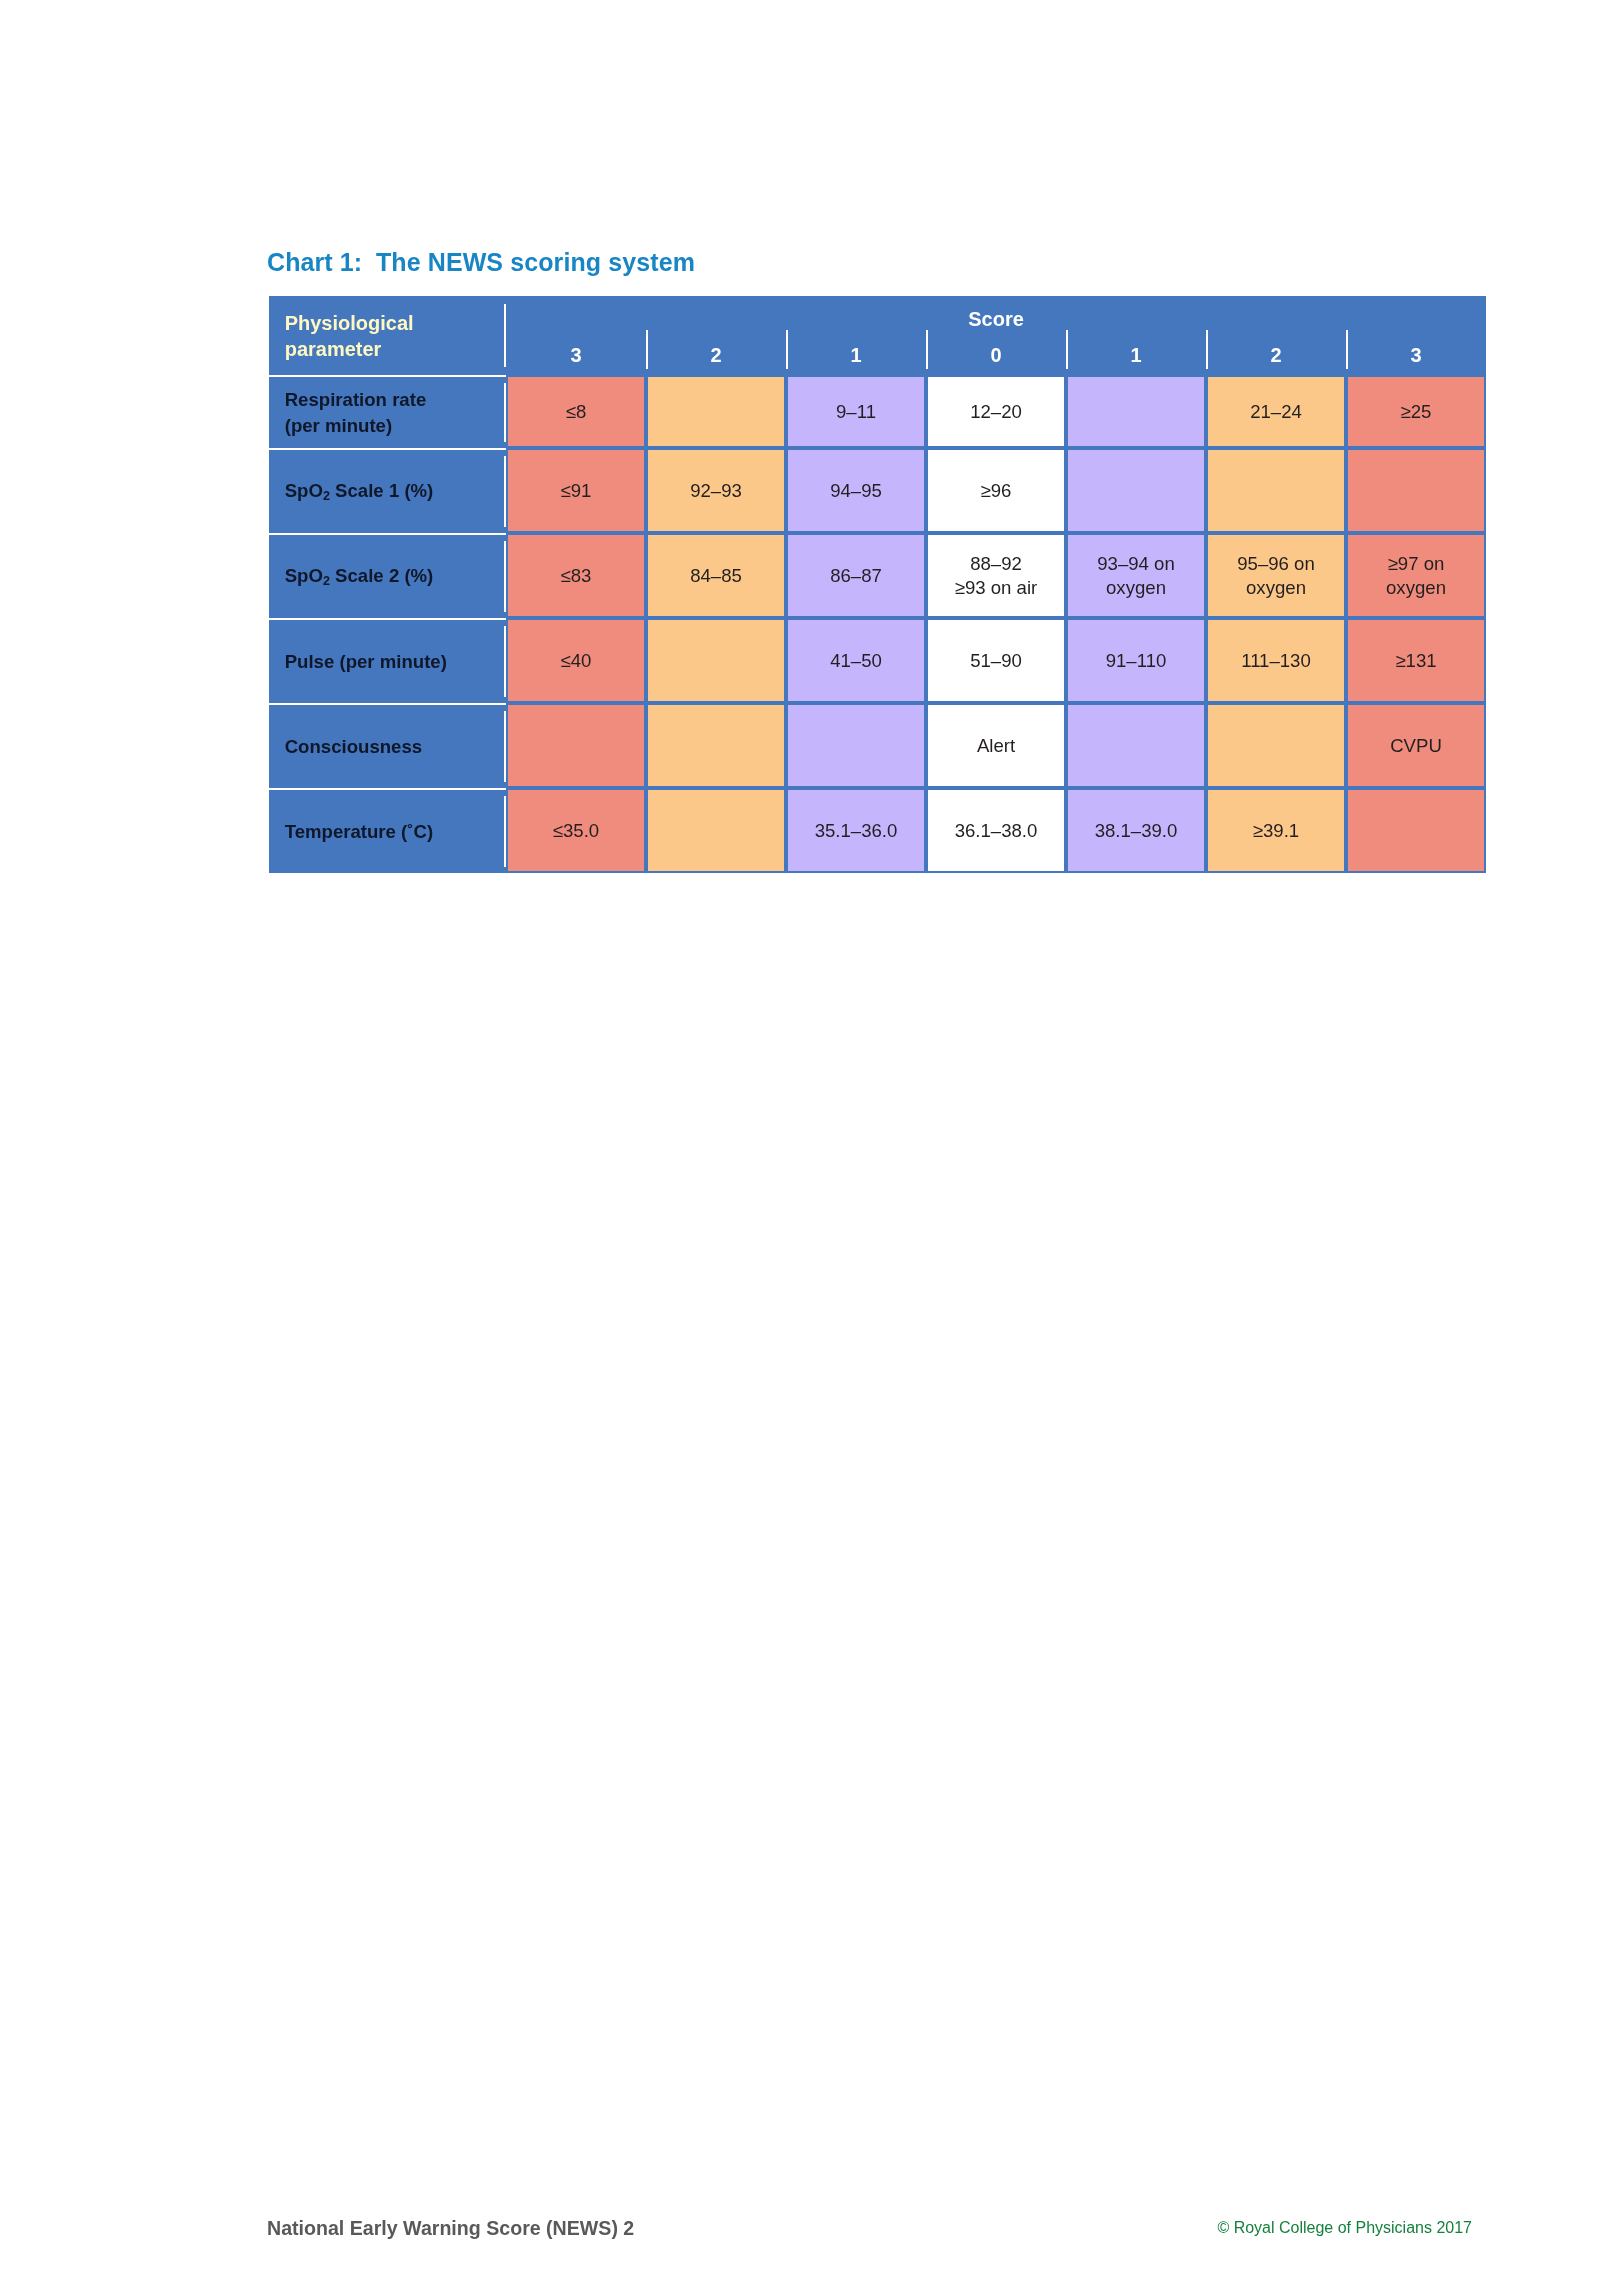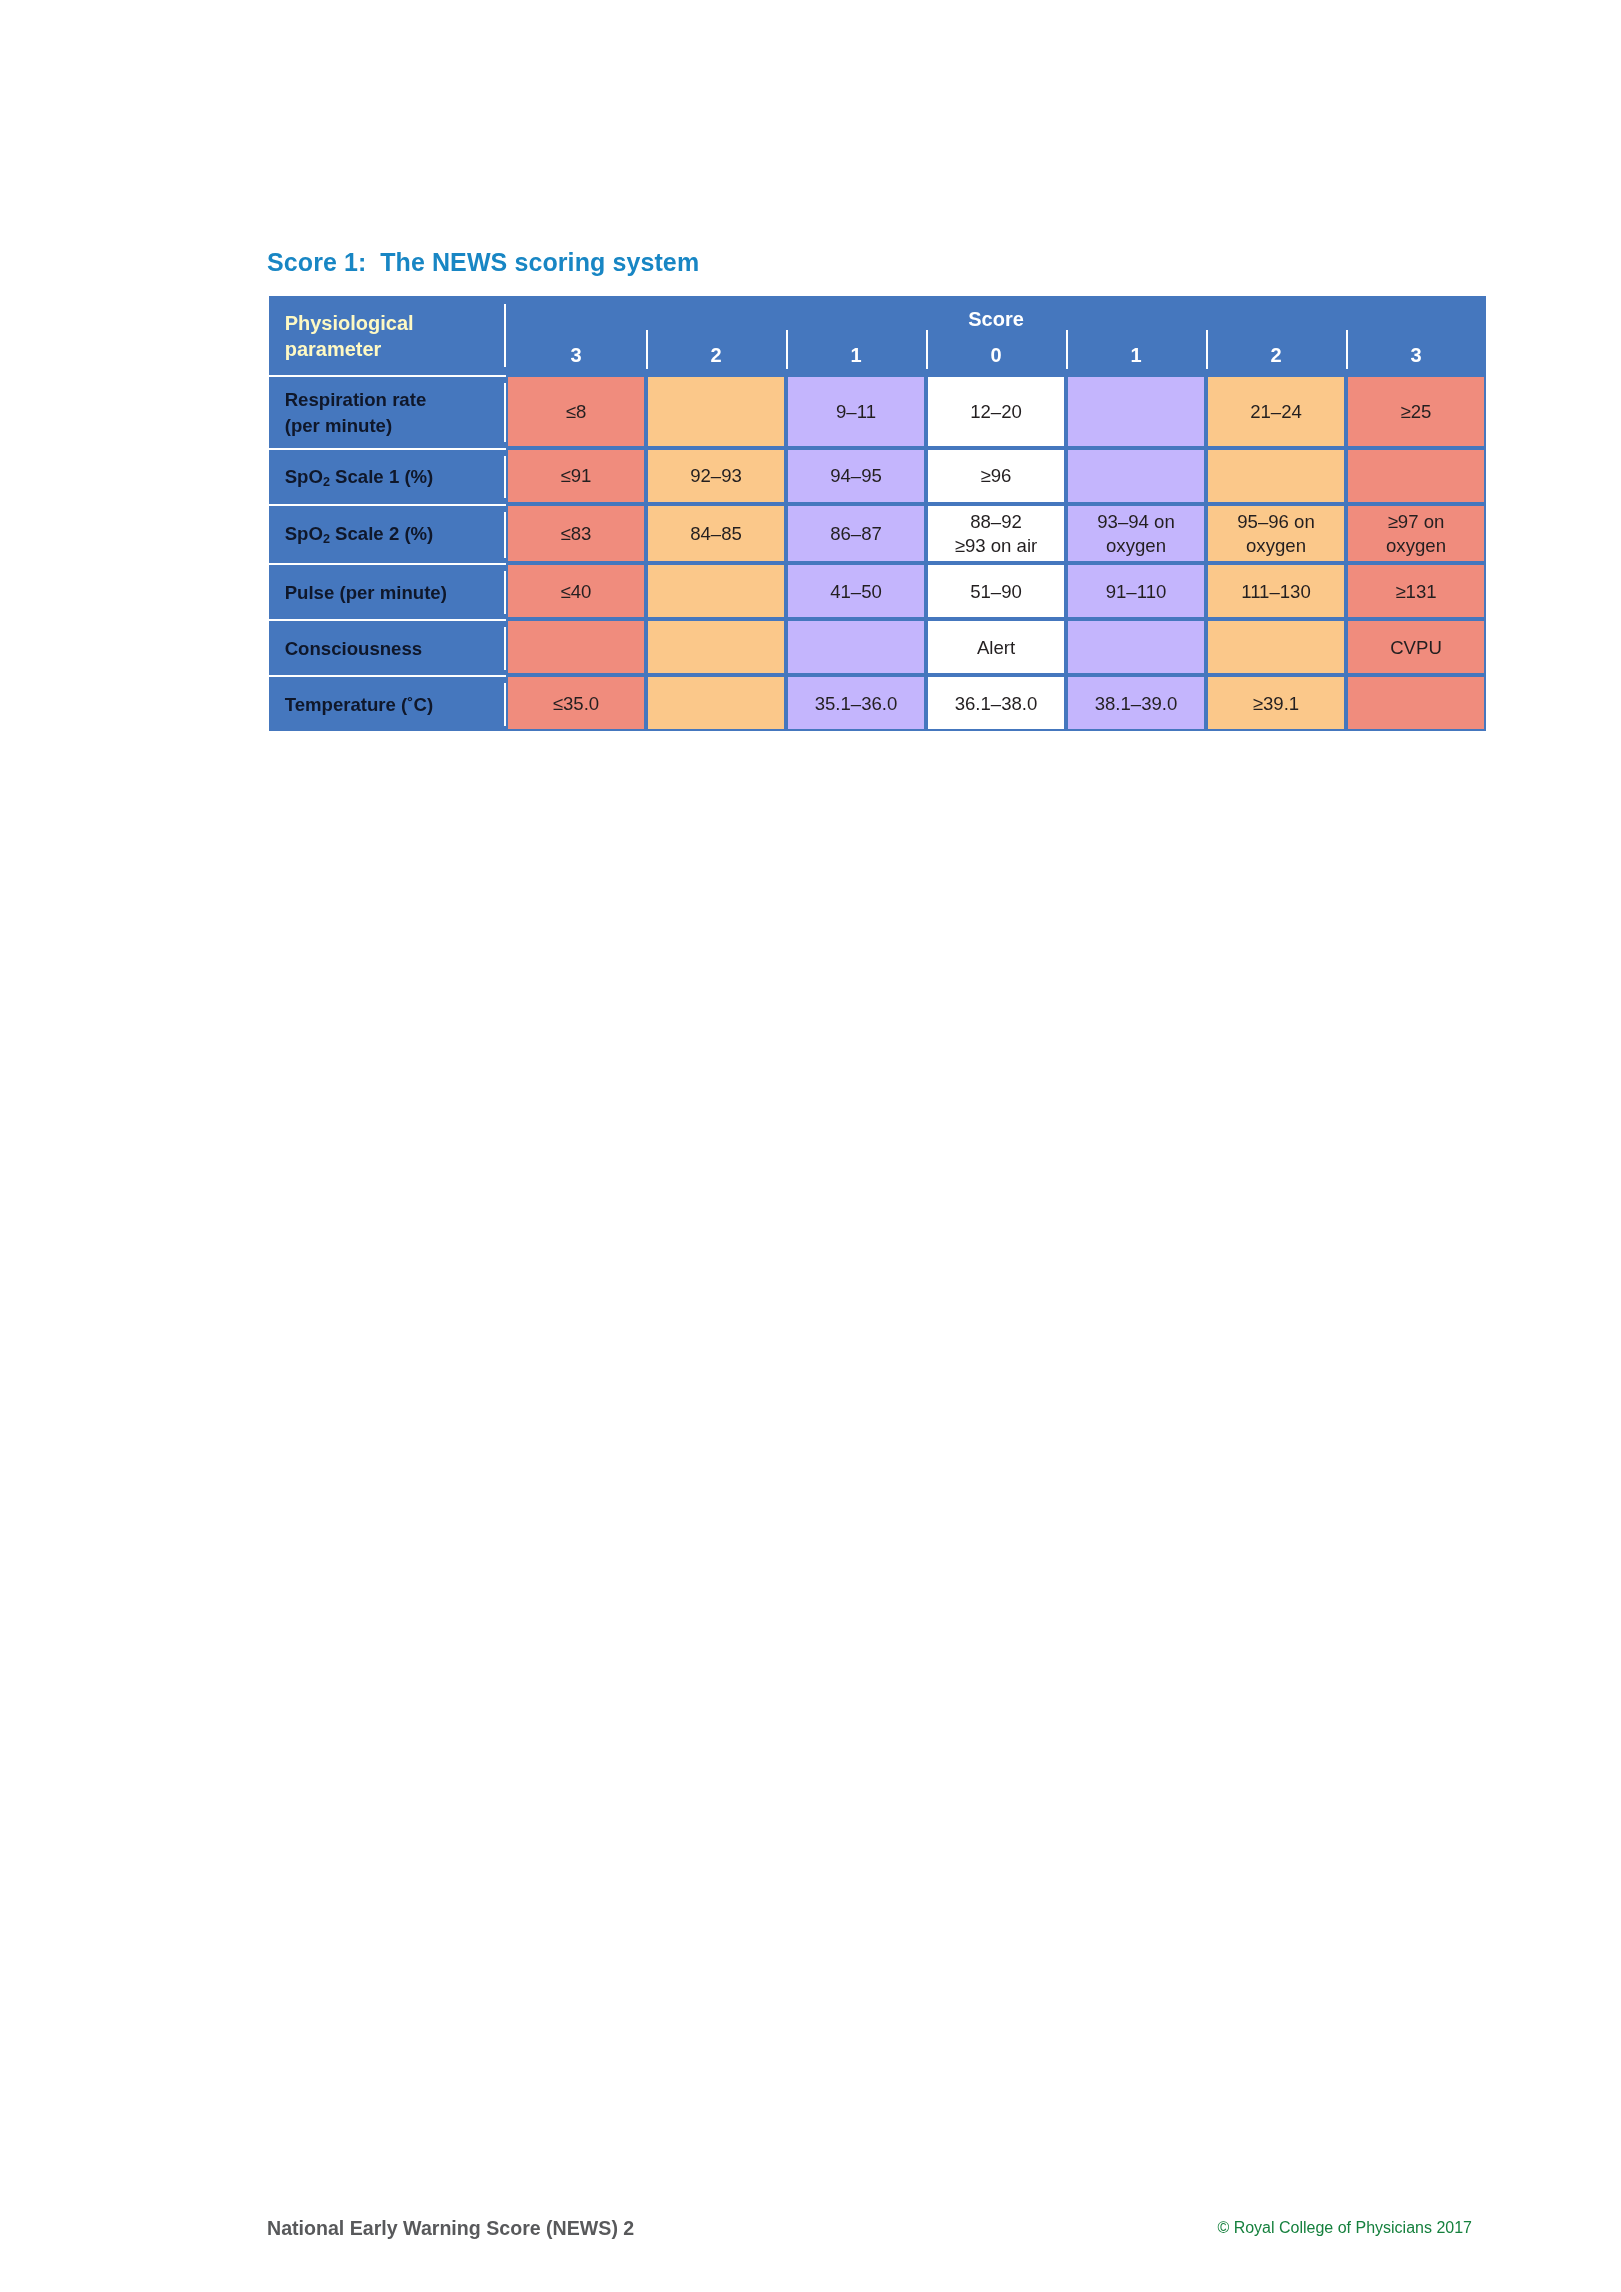--- a/index.html
+++ b/index.html
@@ -128,21 +128,21 @@
     padding: 3.9px 2px;
   }
   .dcell .l2 { display: block; }
 
   .bg-red    { background: #F08C7D; }
   .bg-orange { background: #FBC88A; }
   .bg-yellow { background: #c4b5fd; }
   .bg-white  { background: #ffffff; }
 
   .rh-1 { height: 73px; }
-  .rh-2 { height: 56px; }
+  .rh-2 { height: 85px; }
 
   sub { font-size: 0.68em; vertical-align: -0.22em; }
 
   
   .footer-left {
     position: absolute;
     left: 267px; top: 2217px;
     font-size: 19.6px;
     font-weight: bold;
     color: #58595B;
@@ -155,21 +155,21 @@
     color: #15803d;
     white-space: nowrap;
   }
 </style>
 </head>
 <body>
 
 <div class="page">
 
   <div class="chart-title">
-    <span class="tl-num">Score 1:</span><span>The NEWS scoring system</span>
+    <span class="tl-num">Chart 1:</span><span>The NEWS scoring system</span>
   </div>
 
   <table class="news-table">
     <colgroup>
       <col class="c-param">
       <col class="c-score">
         <col class="c-score">
         <col class="c-score">
         <col class="c-score">
         <col class="c-score">

